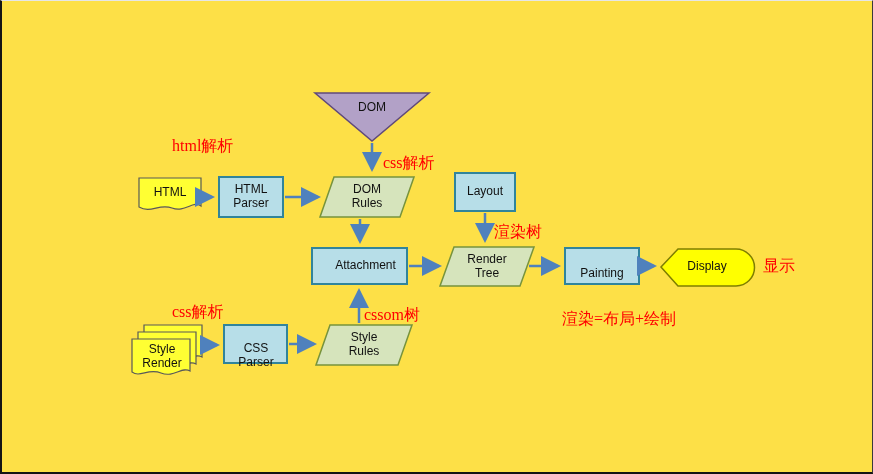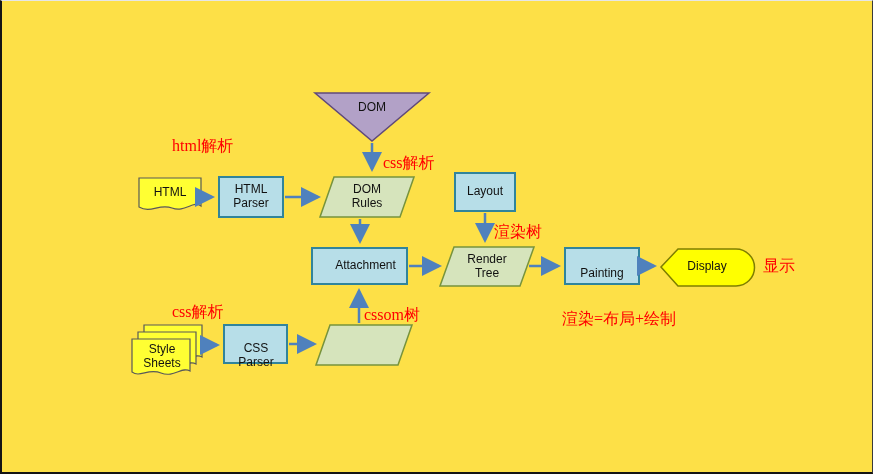--- a/index.html
+++ b/index.html
@@ -96,24 +96,25 @@
   <div class="lbl" style="left:453px;top:172px;width:60px;height:38px;">Layout</div>
 
   <div class="lbl" style="left:310px;top:247px;width:107px;height:36px;border-radius:17px;">Attachment</div>
 
   <div class="lbl" style="left:461px;top:246px;width:48px;height:39px;">Render Tree</div>
 
   <div class="lbl" style="left:563px;top:255px;width:74px;height:36px;">Painting</div>
 
   <div class="lbl" style="left:664px;top:247px;width:82px;height:38px;">Display</div>
 
-  <div class="lbl" style="left:137px;top:339px;width:46px;height:34px;">Style Sheets</div>
+  <div class="lbl" style="left:137px;top:339px;width:46px;height:34px;">Style Render</div>
 
   <div class="lbl" style="left:232px;top:324px;width:44px;height:38px;margin-top:12px;">CSS Parser</div>
 
+  <div class="lbl" style="left:340px;top:324px;width:44px;height:40px;">Style Rules</div>
 
   <div class="ann" style="left:170px;top:135px;">html解析</div>
 
   <div class="ann" style="left:381px;top:152px;">css解析</div>
 
   <div class="ann" style="left:492px;top:221px;">渲染树</div>
 
   <div class="ann" style="left:761px;top:255px;">显示</div>
 
   <div class="ann" style="left:560px;top:300px;margin-top:8px;">渲染=布局+绘制</div>

